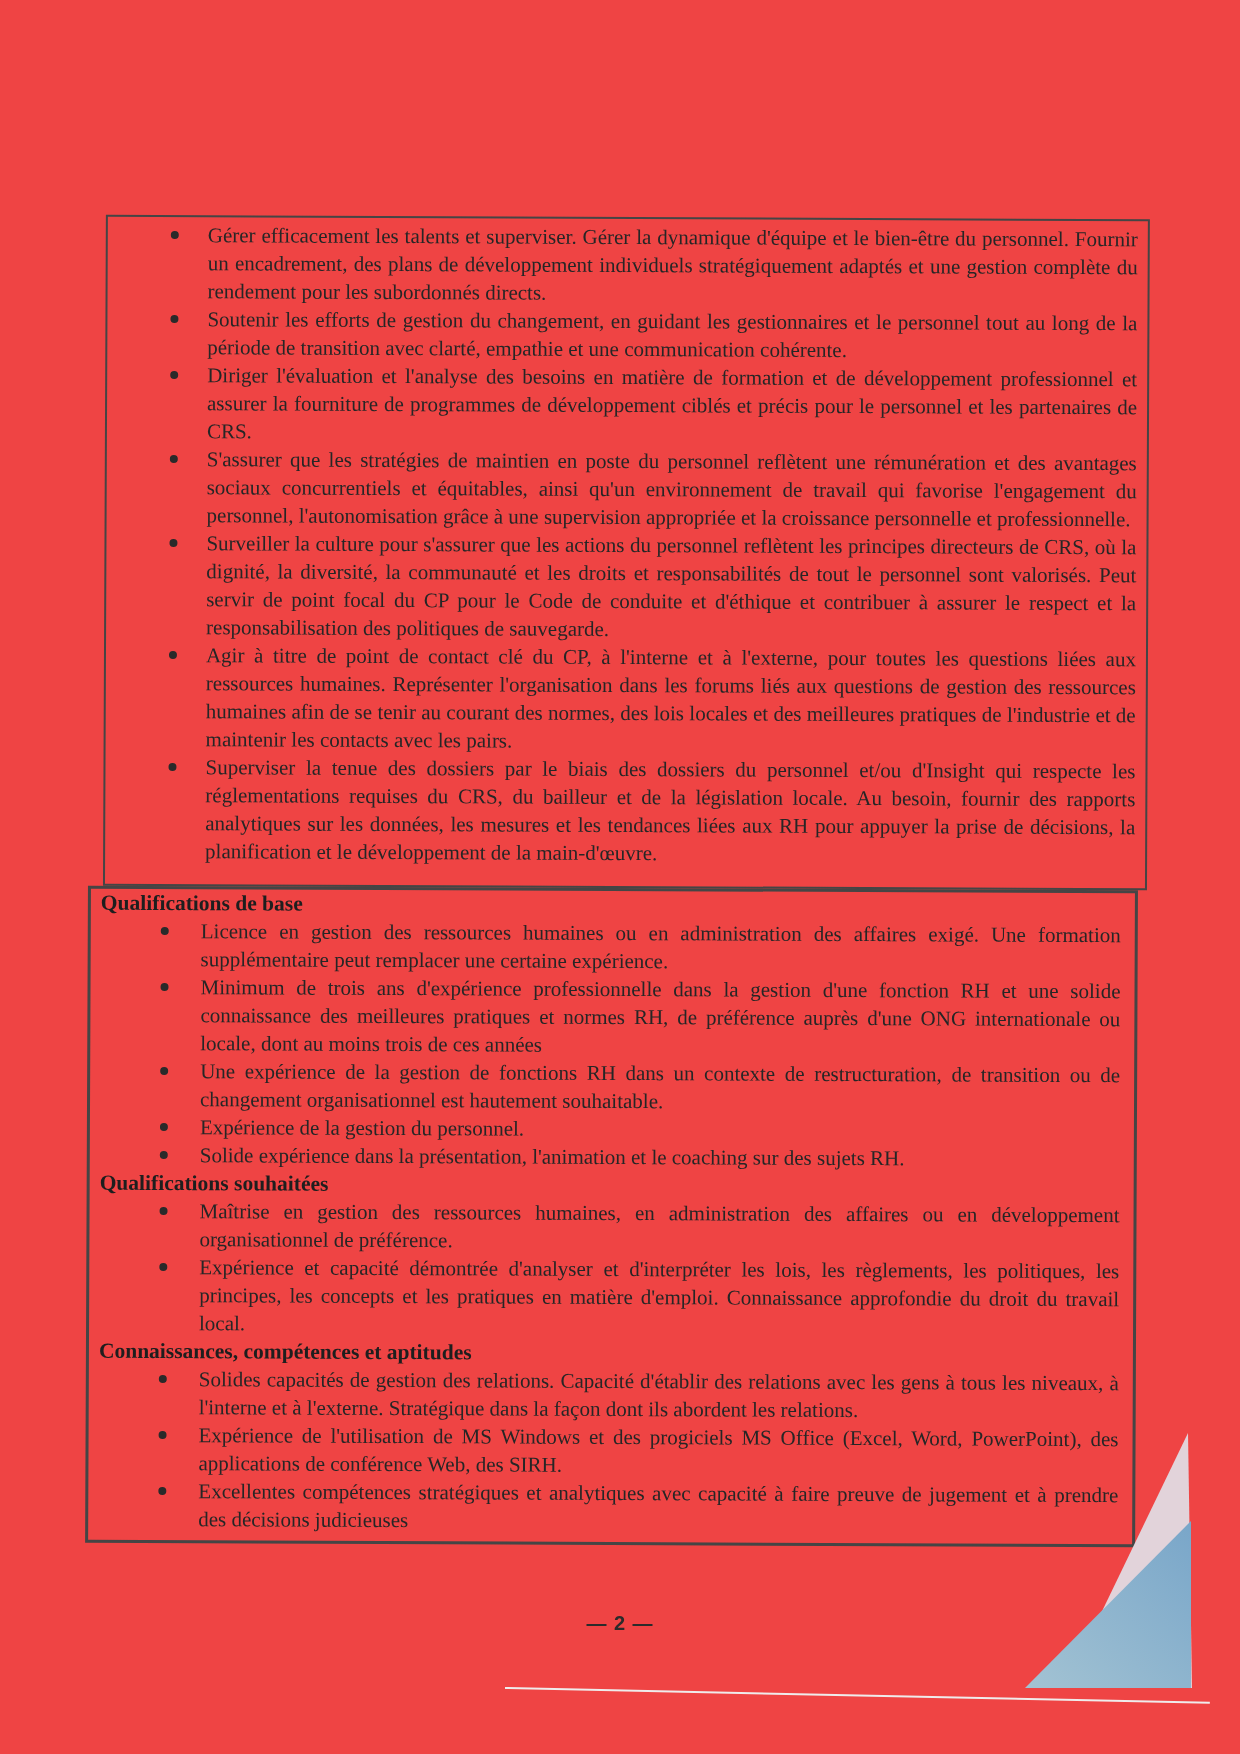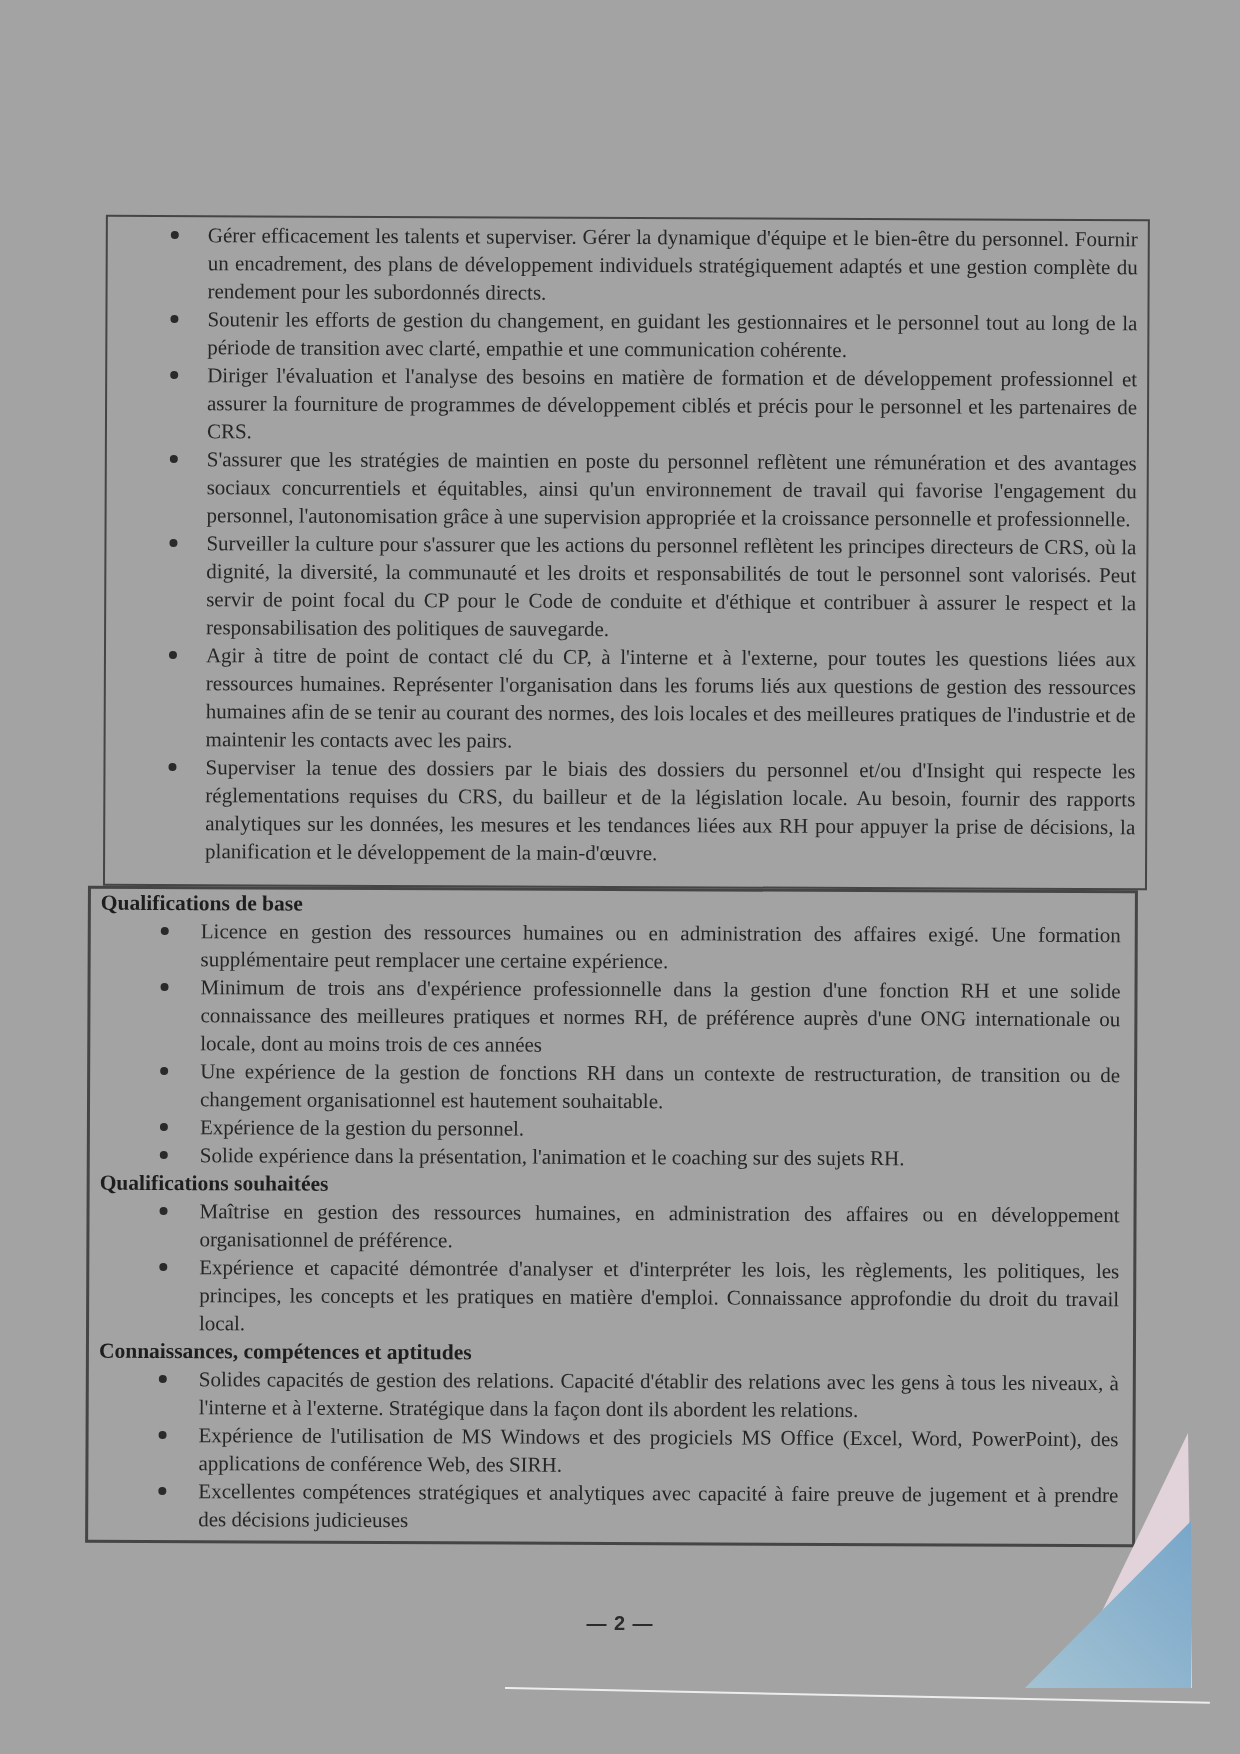--- a/index.html
+++ b/index.html
@@ -1,17 +1,17 @@
 <!DOCTYPE html>
 <html lang="fr"><head>
 <meta charset="utf-8">
 <style>
   html,body{margin:0;padding:0;background:#ffffff;}
   .page{
-    position:relative;width:1240px;height:1754px;background:#a3a3a3;
+    position:relative;width:1240px;height:1754px;background:#ef4444;
     font-family:"Liberation Serif", serif;color:#262626;overflow:hidden;
   }
   .scan-tilt{position:absolute;inset:0;transform:rotate(0.25deg);transform-origin:620px 880px;}
   .box{
     position:absolute;box-sizing:border-box;border:2px solid #454545;
     background:transparent;overflow:hidden;
   }
   .box1{left:103px;top:217px;width:1044px;height:671px;}
   .box2{left:88px;top:888px;width:1050px;height:657px;border-width:3px;}
   ul.blist{list-style:none;margin:0;padding:0;}

